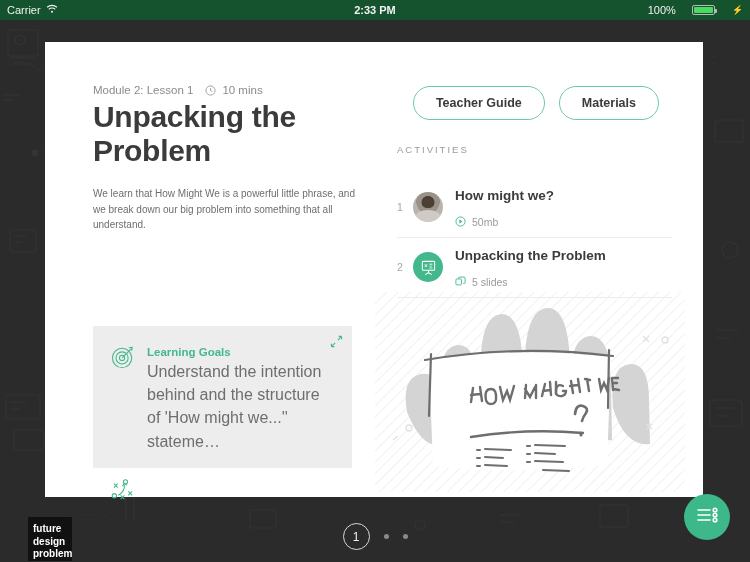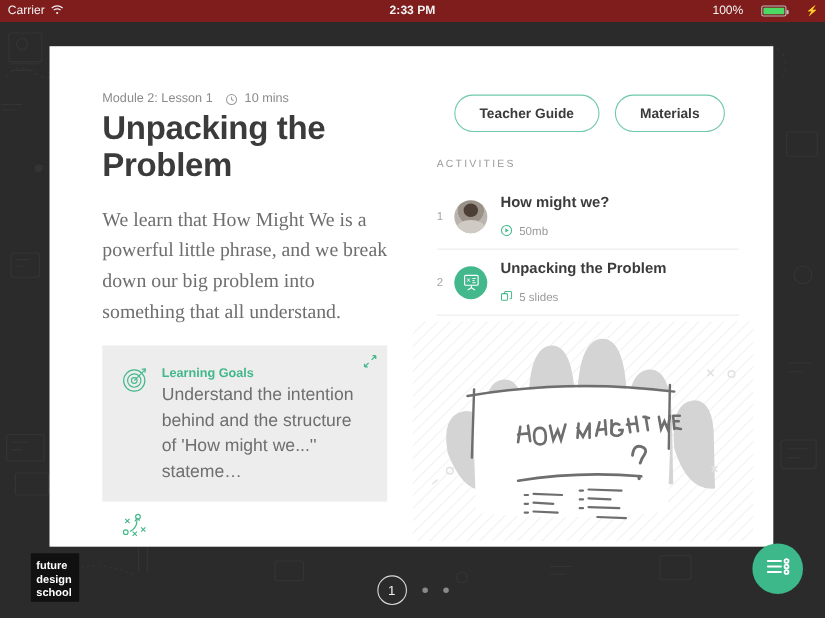--- a/index.html
+++ b/index.html
@@ -14,21 +14,21 @@
   .bg-doodles {
     position: absolute; inset: 0;
     background: #2b2b2b;
     overflow: hidden;
   }
   .bg-doodles svg { position: absolute; top: 0; left: 0; opacity: .55; }
 
   
   .statusbar {
     position: absolute; top: 0; left: 0; width: 750px; height: 20px;
-    background: #7f1d1d; color: #f2f2f2;
+    background: #14532d; color: #f2f2f2;
     font-size: 11px; display: flex; align-items: center;
     z-index: 40;
   }
   .sb-left { position: absolute; left: 7px; display: flex; align-items: center; gap: 5px; }
   .sb-center { position: absolute; left: 0; width: 750px; text-align: center; font-weight: bold; font-size: 11px; }
   .sb-right { position: absolute; right: 6px; display: flex; align-items: center; gap: 16px; }
   .battery {
     width: 23px; height: 10px; border: 1px solid #b9b9b9; border-radius: 2px;
     position: relative; padding: 1px;
   }
@@ -54,36 +54,36 @@
   .meta-row {
     display: flex; align-items: flex-end; gap: 6px;
     font-size: 11.5px; color: #8b8b8b; margin-bottom: 4px;
   }
   .meta-row .clock { display: inline-flex; margin-left: 6px; }
   h1.lesson-title {
     font-size: 30px; line-height: 1.14; font-weight: bold;
     color: #3b3b3b; letter-spacing: -.3px; margin-bottom: 18px;
   }
   p.lesson-desc {
-    font-size: 18px; line-height: 1.55; color: #6e6e6e; width: 265px; font-family: Liberation Serif, serif;
+    font-size: 10px; line-height: 1.55; color: #6e6e6e; width: 265px;
   }
 
   
   .btn-row { position: absolute; right: 44px; top: 44px; display: flex; gap: 14px; }
   .pill {
     border: 1.5px solid #6ec9a8; border-radius: 18px;
     padding: 9px 22px; font-size: 12.5px; font-weight: bold;
     color: #3b3b3b; background: #fff; cursor: pointer;
     white-space: nowrap;
   }
 
   
   .activities { position: absolute; left: 352px; top: 102px; width: 275px; }
   .act-head {
-    font-size: 9.5px; letter-spacing: 2px; color: #9a9a9a; margin-bottom: 12px;
+    font-size: 9.5px; letter-spacing: 2px; color: #9a9a9a; margin-bottom: 23px;
   }
   .act-row {
     display: flex; align-items: center;
     border-bottom: 1px solid #ececec; padding: 8px 0 8px 0;
     cursor: pointer;
   }
   .act-row:first-of-type { border-top: 1px solid #ececec; }
   .act-num { width: 16px; font-size: 10.5px; color: #a5a5a5; }
   .act-ico {
     width: 30px; height: 30px; border-radius: 50%;
@@ -106,37 +106,37 @@
     width: 26px; height: 15px; border-radius: 50% 50% 0 0;
     background: #cfcbc4;
   }
   .ico-green { background: #43b88c; }
   .act-text { flex: 1; min-width: 0; }
   .act-title { font-size: 13.5px; font-weight: bold; color: #3b3b3b; line-height: 1.25; }
   .act-sub { display: flex; align-items: center; gap: 6px; font-size: 10.5px; color: #9a9a9a; margin-top: 11px; }
 
   
   .info-panel {
-    position: absolute; left: 48px; top: 272px;
+    position: absolute; left: 48px; top: 284px;
     width: 259px; height: 142px;
     background: #ededed; padding: 16px 17px;
   }
   .expand-ico { position: absolute; right: 9px; top: 8px; cursor: pointer; }
   .info-block { display: flex; gap: 9px; }
   .info-block + .info-block { margin-top: 22px; }
   .info-ico { flex: none; width: 28px; padding-top: 1px; }
   .info-title { font-size: 11.5px; font-weight: bold; color: #43b88c; margin-bottom: 2px; }
   .info-body { font-size: 16px; line-height: 1.45; color: #6e6e6e; }
 
   
   .illo { position: absolute; right: 18px; top: 250px; width: 310px; height: 200px; }
 
   
   .logo {
-    position: absolute; left: 28px; top: 503px;
+    position: absolute; left: 28px; top: 517px;
     width: 44px; height: 44px; background: #111;
     color: #fff; font-size: 10px; font-weight: bold;
     line-height: 1.25; padding: 6px 5px;
     z-index: 30;
   }
 
   
   .pager {
     position: absolute; left: 0; bottom: 12px; width: 750px;
     display: flex; align-items: center; justify-content: center; gap: 14px;
@@ -388,21 +388,21 @@
       </g>
     </svg>
   </div>
 
  </div>
 </div>
 
 <div class="logo">
   <div>future</div>
   <div>design</div>
-  <div>school</div>
+  <div>problem</div>
 </div>
 
 <div class="pager">
   <div class="page-cur">1</div>
   <div class="dot"></div>
   <div class="dot"></div>
 </div>
 
 <div class="fab">
   <span>

